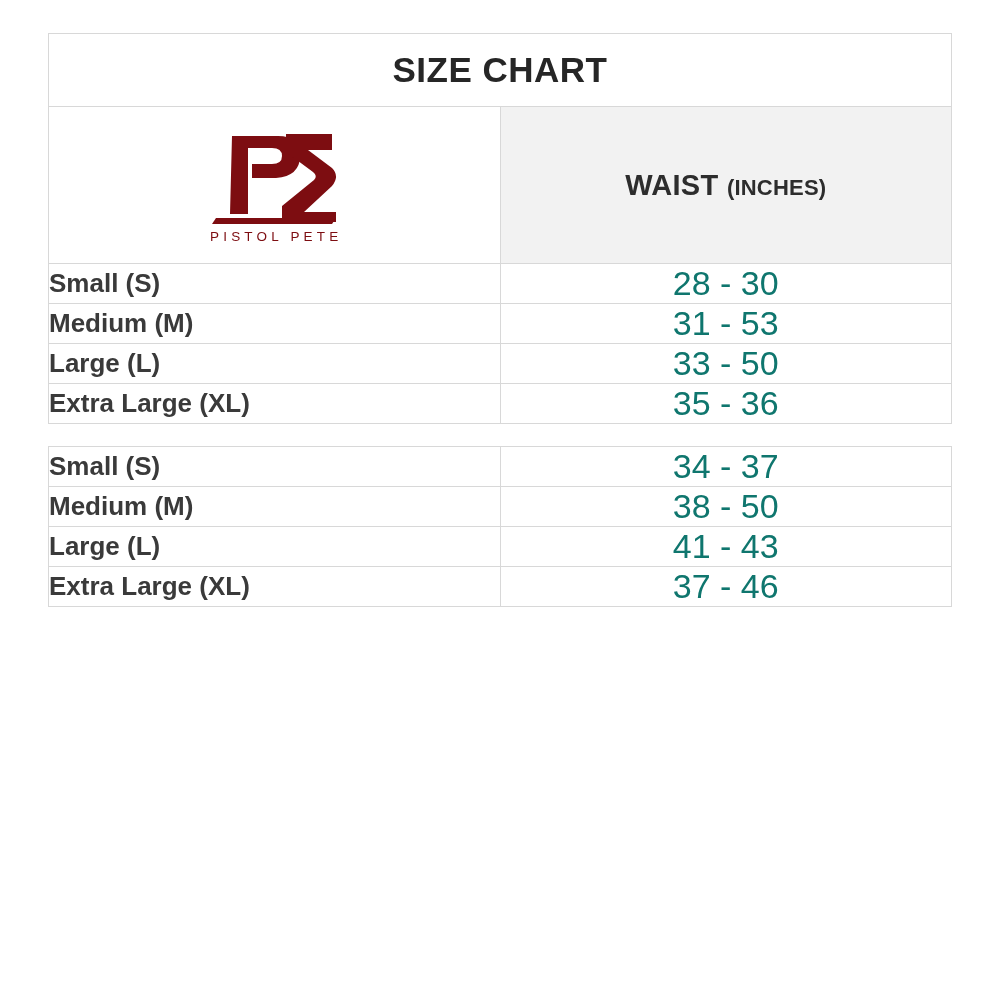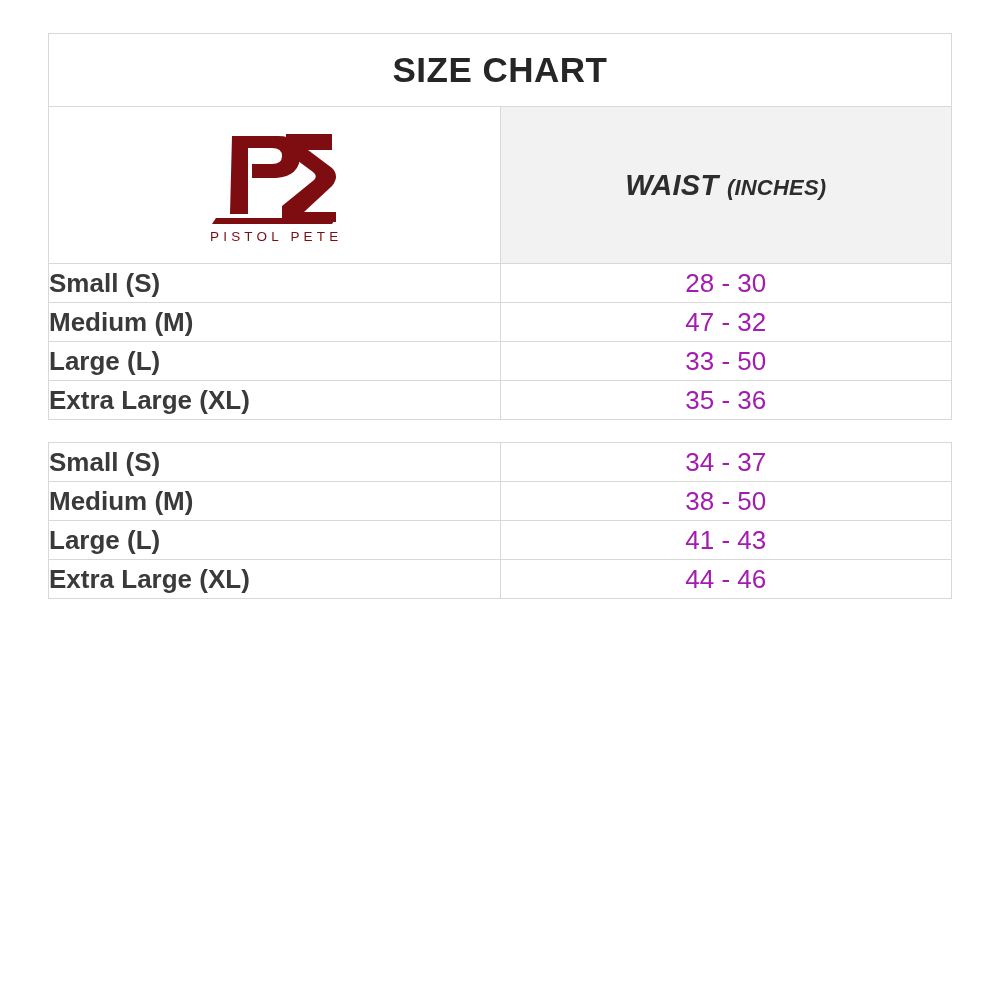--- a/index.html
+++ b/index.html
@@ -29,21 +29,21 @@
     border-collapse: collapse;
     table-layout: fixed;
     background: #ffffff;
   }
   .size-table td, .size-table th {
     border: 1px solid #d8d8d8;
     padding: 0;
     vertical-align: middle;
   }
   .col-label { width: 352px; }
-  .col-value { width: 552px; font-style: italic; }
+  .col-value { width: 552px; }
 
   
   .title-cell {
     text-align: center;
     font-size: 35px;
     font-weight: bold;
     letter-spacing: 0.5px;
     color: #262626;
     height: 72px;
     padding: 6px 0 8px 0;
@@ -90,22 +90,22 @@
 
   
   .row-label {
     font-size: 26px;
     color: #3a3a3a;
     padding: 18px 0 18px 32px;
     height: 38px;
     font-weight: bold;
   }
   .row-value {
-    font-size: 26px;
-    color: #a21caf;
+    font-size: 34px;
+    color: #0f766e;
     text-align: center;
     padding: 18px 0;
     height: 38px;
   }
 
   
   .sub-head-label {
     background: #f2f2f2;
     font-size: 26px;
     font-weight: bold;
@@ -158,21 +158,21 @@
           <span class="units">(INCHES)</span>
         </td>
       </tr>
 
       <tr>
         <td class="row-label">Small (S)</td>
         <td class="row-value">28 - 30</td>
       </tr>
       <tr>
         <td class="row-label">Medium (M)</td>
-        <td class="row-value">47 - 32</td>
+        <td class="row-value">31 - 53</td>
       </tr>
       <tr>
         <td class="row-label">Large (L)</td>
         <td class="row-value">33 - 50</td>
       </tr>
       <tr>
         <td class="row-label">Extra Large (XL)</td>
         <td class="row-value">35 - 36</td>
       </tr>
     </tbody>
@@ -190,18 +190,18 @@
       <tr>
         <td class="row-label">Medium (M)</td>
         <td class="row-value">38 - 50</td>
       </tr>
       <tr>
         <td class="row-label">Large (L)</td>
         <td class="row-value">41 - 43</td>
       </tr>
       <tr>
         <td class="row-label">Extra Large (XL)</td>
-        <td class="row-value">44 - 46</td>
+        <td class="row-value">37 - 46</td>
       </tr>
     </tbody>
   </table>
 
 </div>
 
 </body></html>

